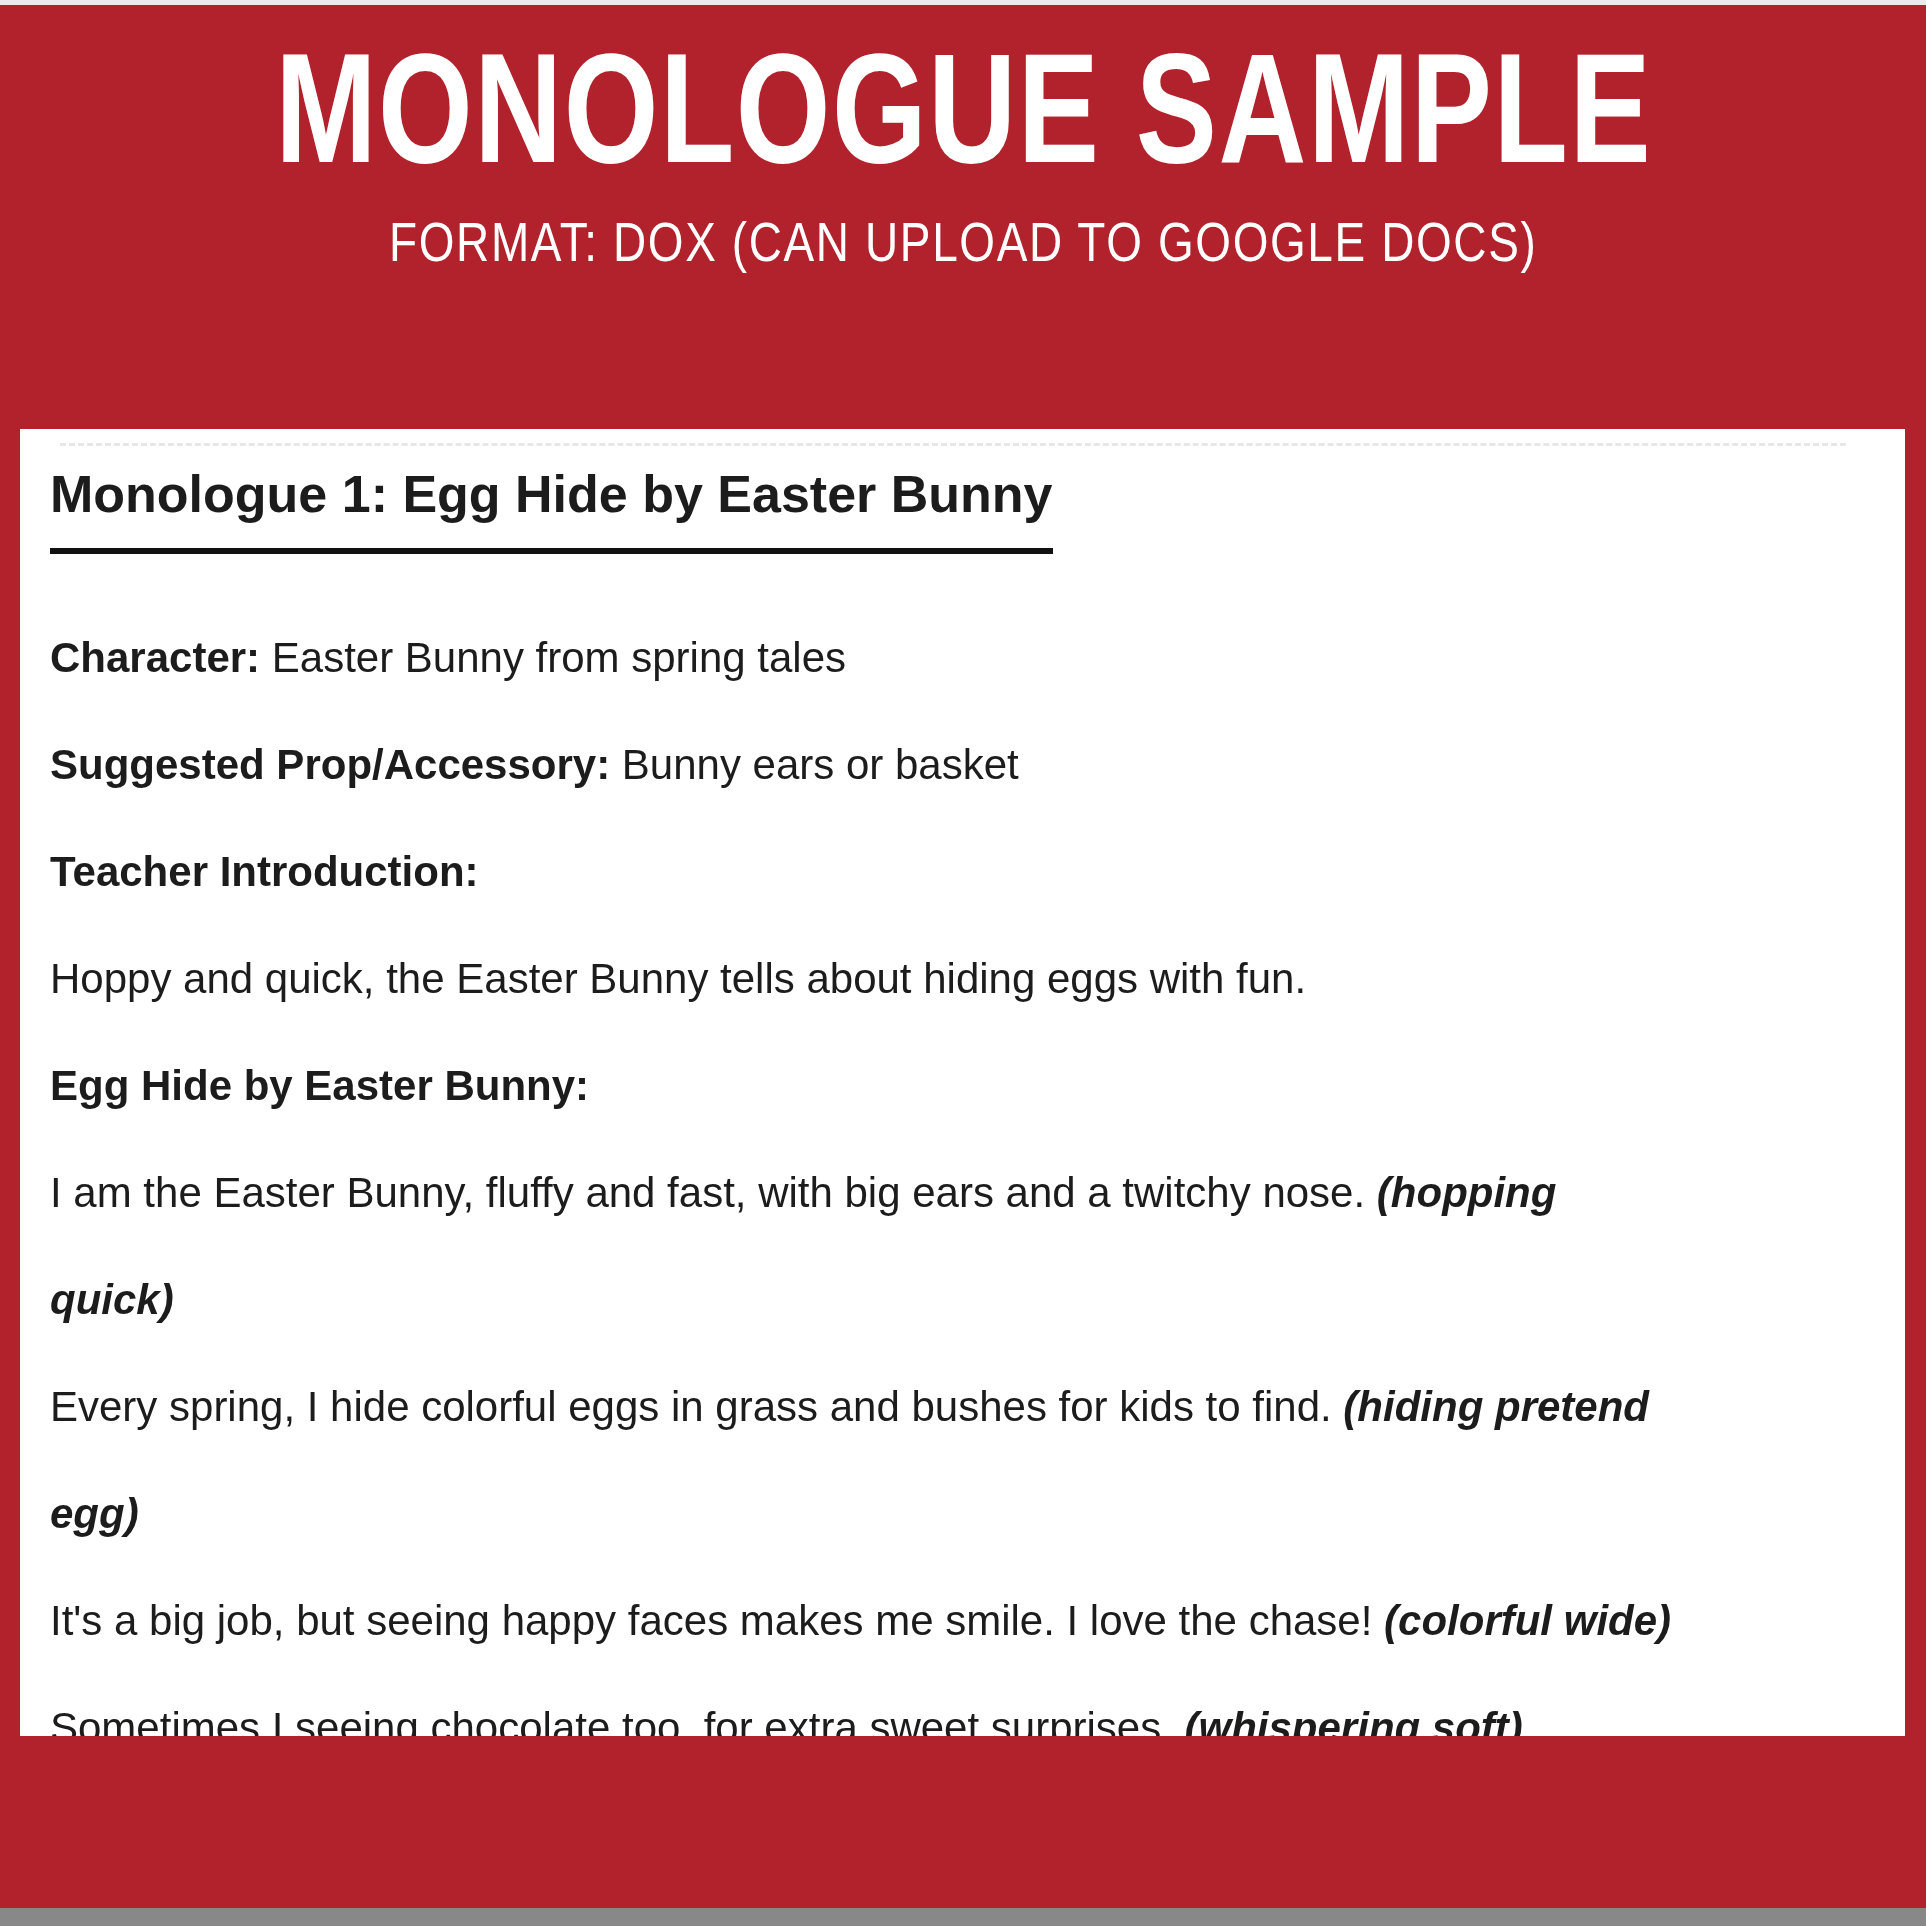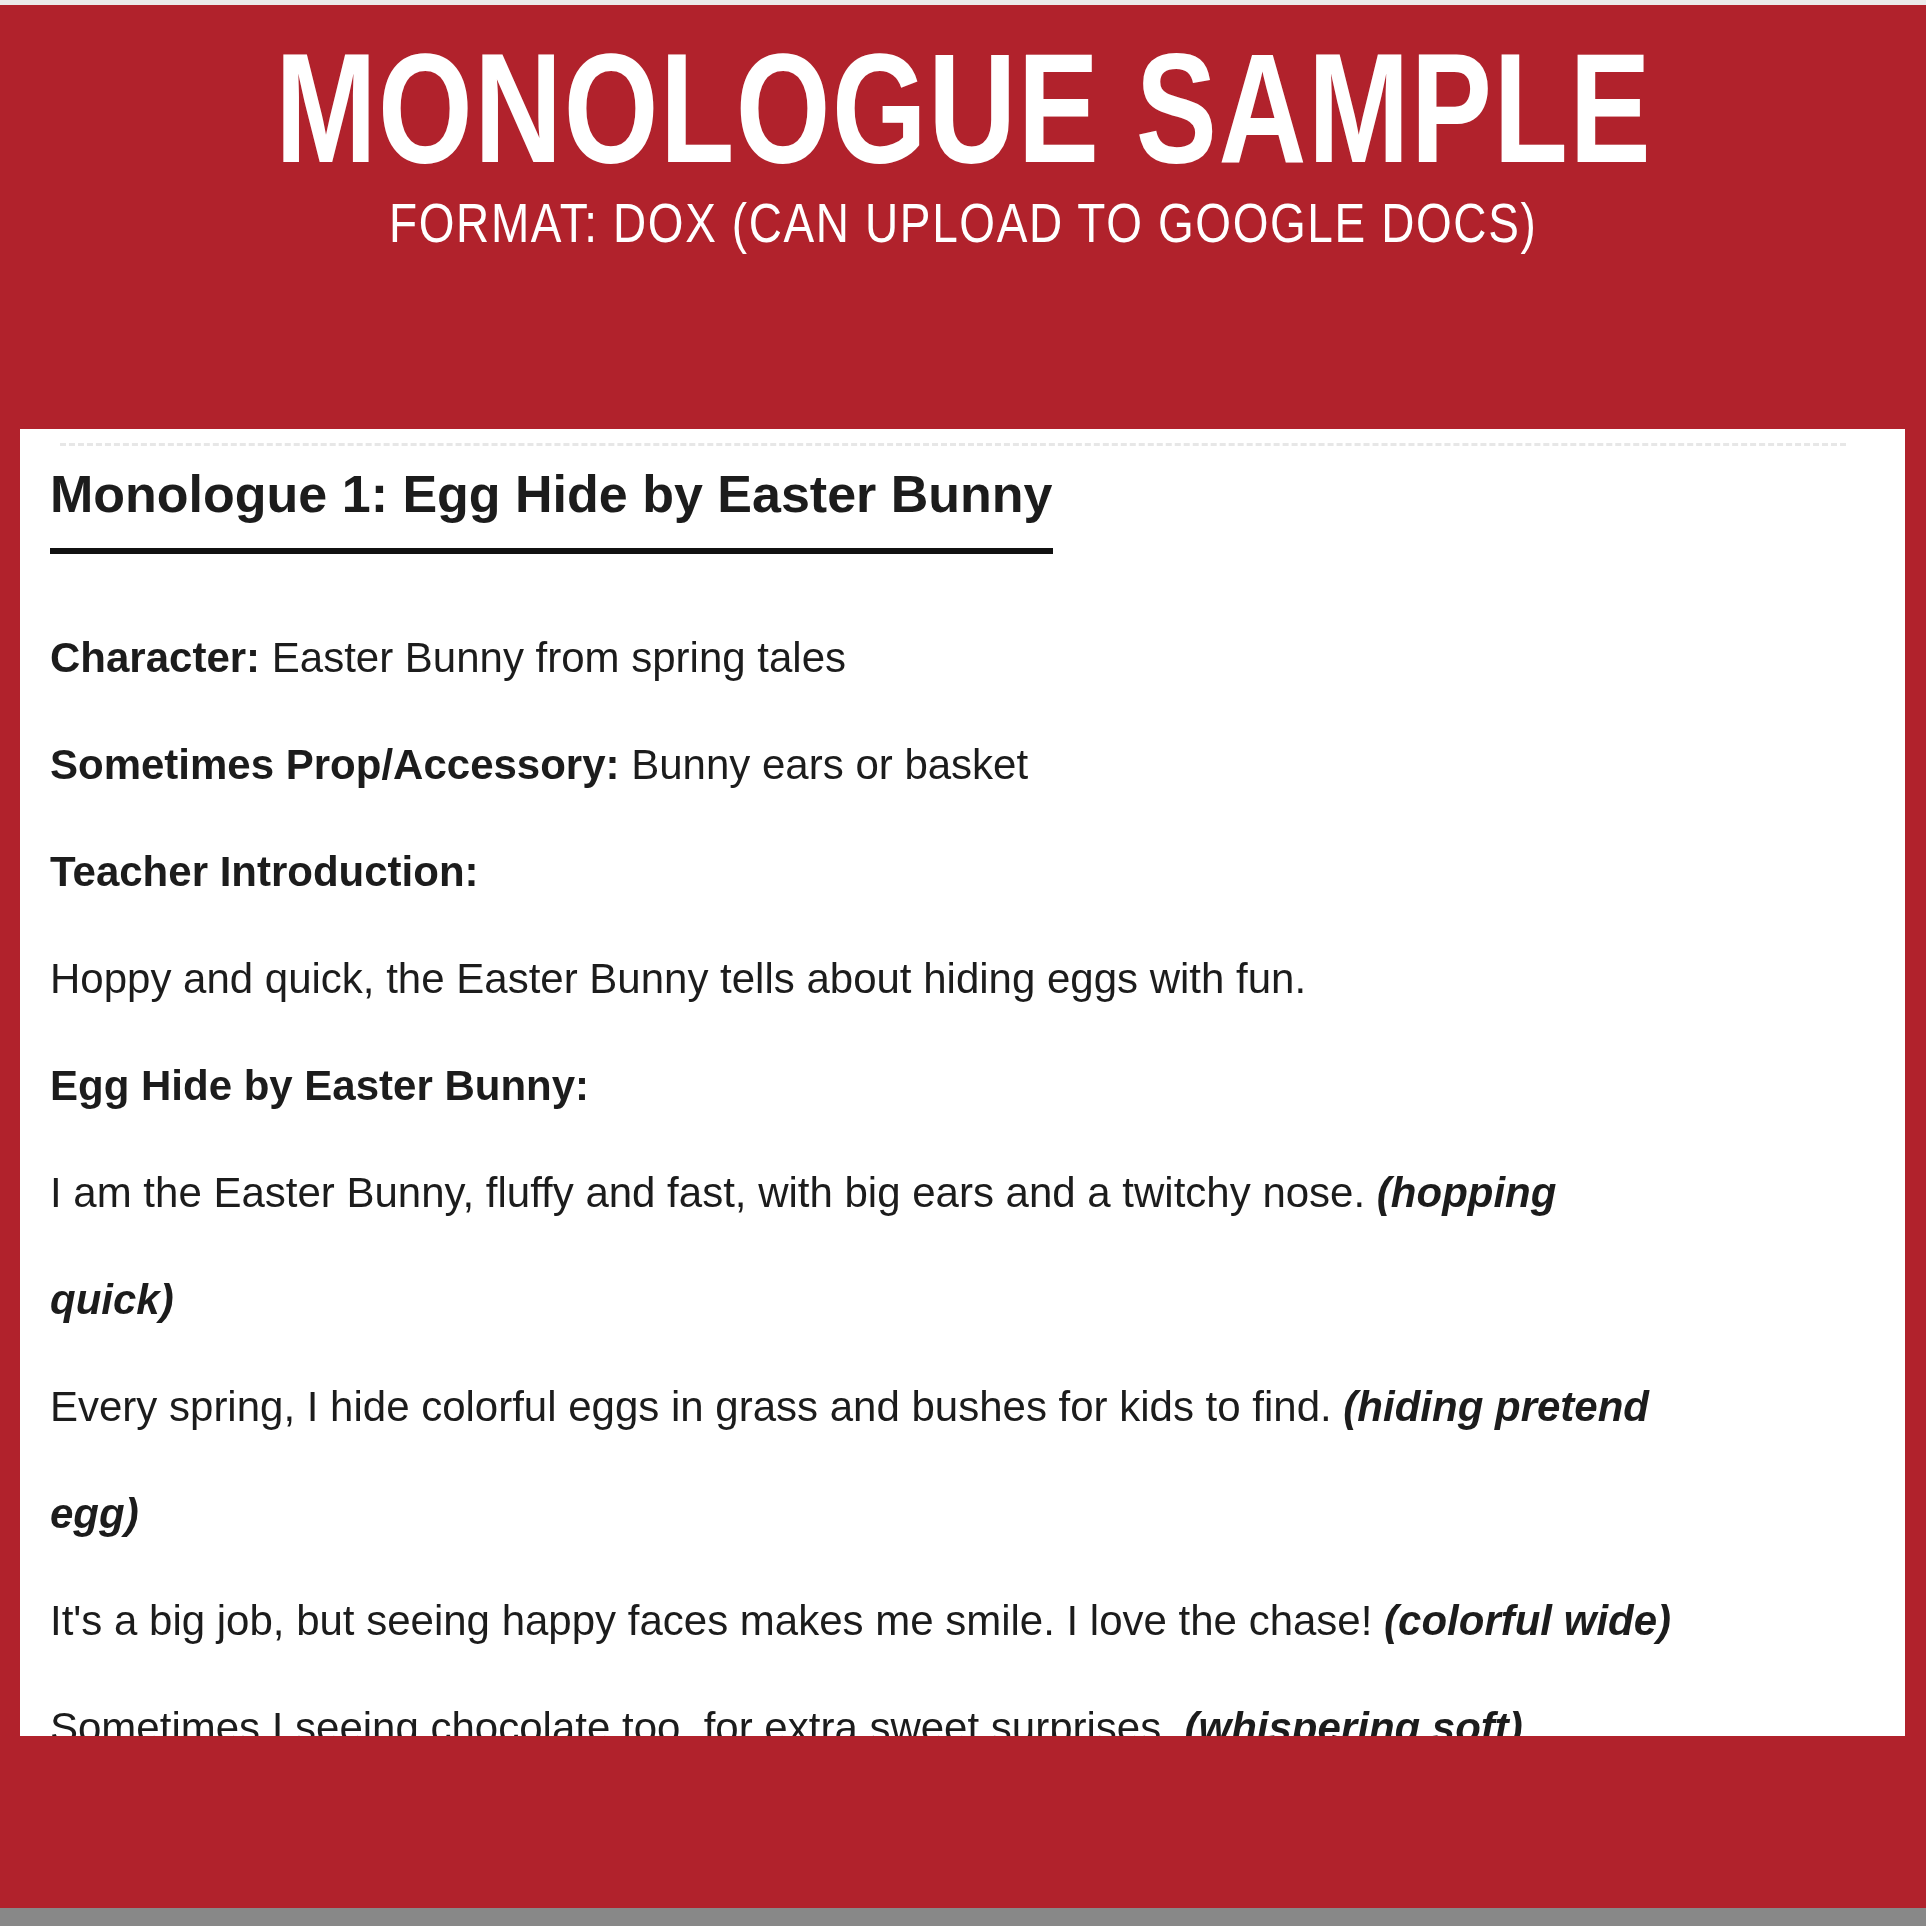--- a/index.html
+++ b/index.html
@@ -38,21 +38,21 @@
     display: inline-block;
     font-size: 156px;
     font-weight: bold;
     line-height: 1.0;
     letter-spacing: 2px;
     white-space: nowrap;
     transform: scaleX(0.78);
     transform-origin: 50% 50%;
   }
   .banner-subtitle {
-    margin-top: 4px;
+    margin-top: 23px;
   }
   .banner-subtitle span {
     display: inline-block;
     font-size: 56px;
     font-weight: 300;
     letter-spacing: 2px;
     white-space: nowrap;
     transform: scale(0.82, 1.0);
     transform-origin: 50% 50%;
   }
@@ -110,21 +110,21 @@
     <div class="banner-subtitle">
       <span>FORMAT: DOX (CAN UPLOAD TO GOOGLE DOCS)</span>
     </div>
   </div>
 
   <div class="doc-page">
     <div class="doc-artifact"></div>
     <div class="doc-heading">Monologue 1: Egg Hide by Easter Bunny</div>
     <div id="doc-lines">
         <div class="doc-line"><span class="seg-bold">Character:</span><span class="seg-regular"> Easter Bunny from spring tales</span></div>
-        <div class="doc-line"><span class="seg-bold">Sometimes Prop/Accessory:</span><span class="seg-regular"> Bunny ears or basket</span></div>
+        <div class="doc-line"><span class="seg-bold">Suggested Prop/Accessory:</span><span class="seg-regular"> Bunny ears or basket</span></div>
         <div class="doc-line"><span class="seg-bold">Teacher Introduction:</span></div>
         <div class="doc-line"><span class="seg-regular">Hoppy and quick, the Easter Bunny tells about hiding eggs with fun.</span></div>
         <div class="doc-line"><span class="seg-bold">Egg Hide by Easter Bunny:</span></div>
         <div class="doc-line"><span class="seg-regular">I am the Easter Bunny, fluffy and fast, with big ears and a twitchy nose. </span><span class="seg-bold-italic">(hopping</span></div>
         <div class="doc-line"><span class="seg-bold-italic">quick)</span></div>
         <div class="doc-line"><span class="seg-regular">Every spring, I hide colorful eggs in grass and bushes for kids to find. </span><span class="seg-bold-italic">(hiding pretend</span></div>
         <div class="doc-line"><span class="seg-bold-italic">egg)</span></div>
         <div class="doc-line"><span class="seg-regular">It's a big job, but seeing happy faces makes me smile. I love the chase! </span><span class="seg-bold-italic">(colorful wide)</span></div>
         <div class="doc-line"><span class="seg-regular">Sometimes I seeing chocolate too, for extra sweet surprises. </span><span class="seg-bold-italic">(whispering soft)</span></div>
       </div>

